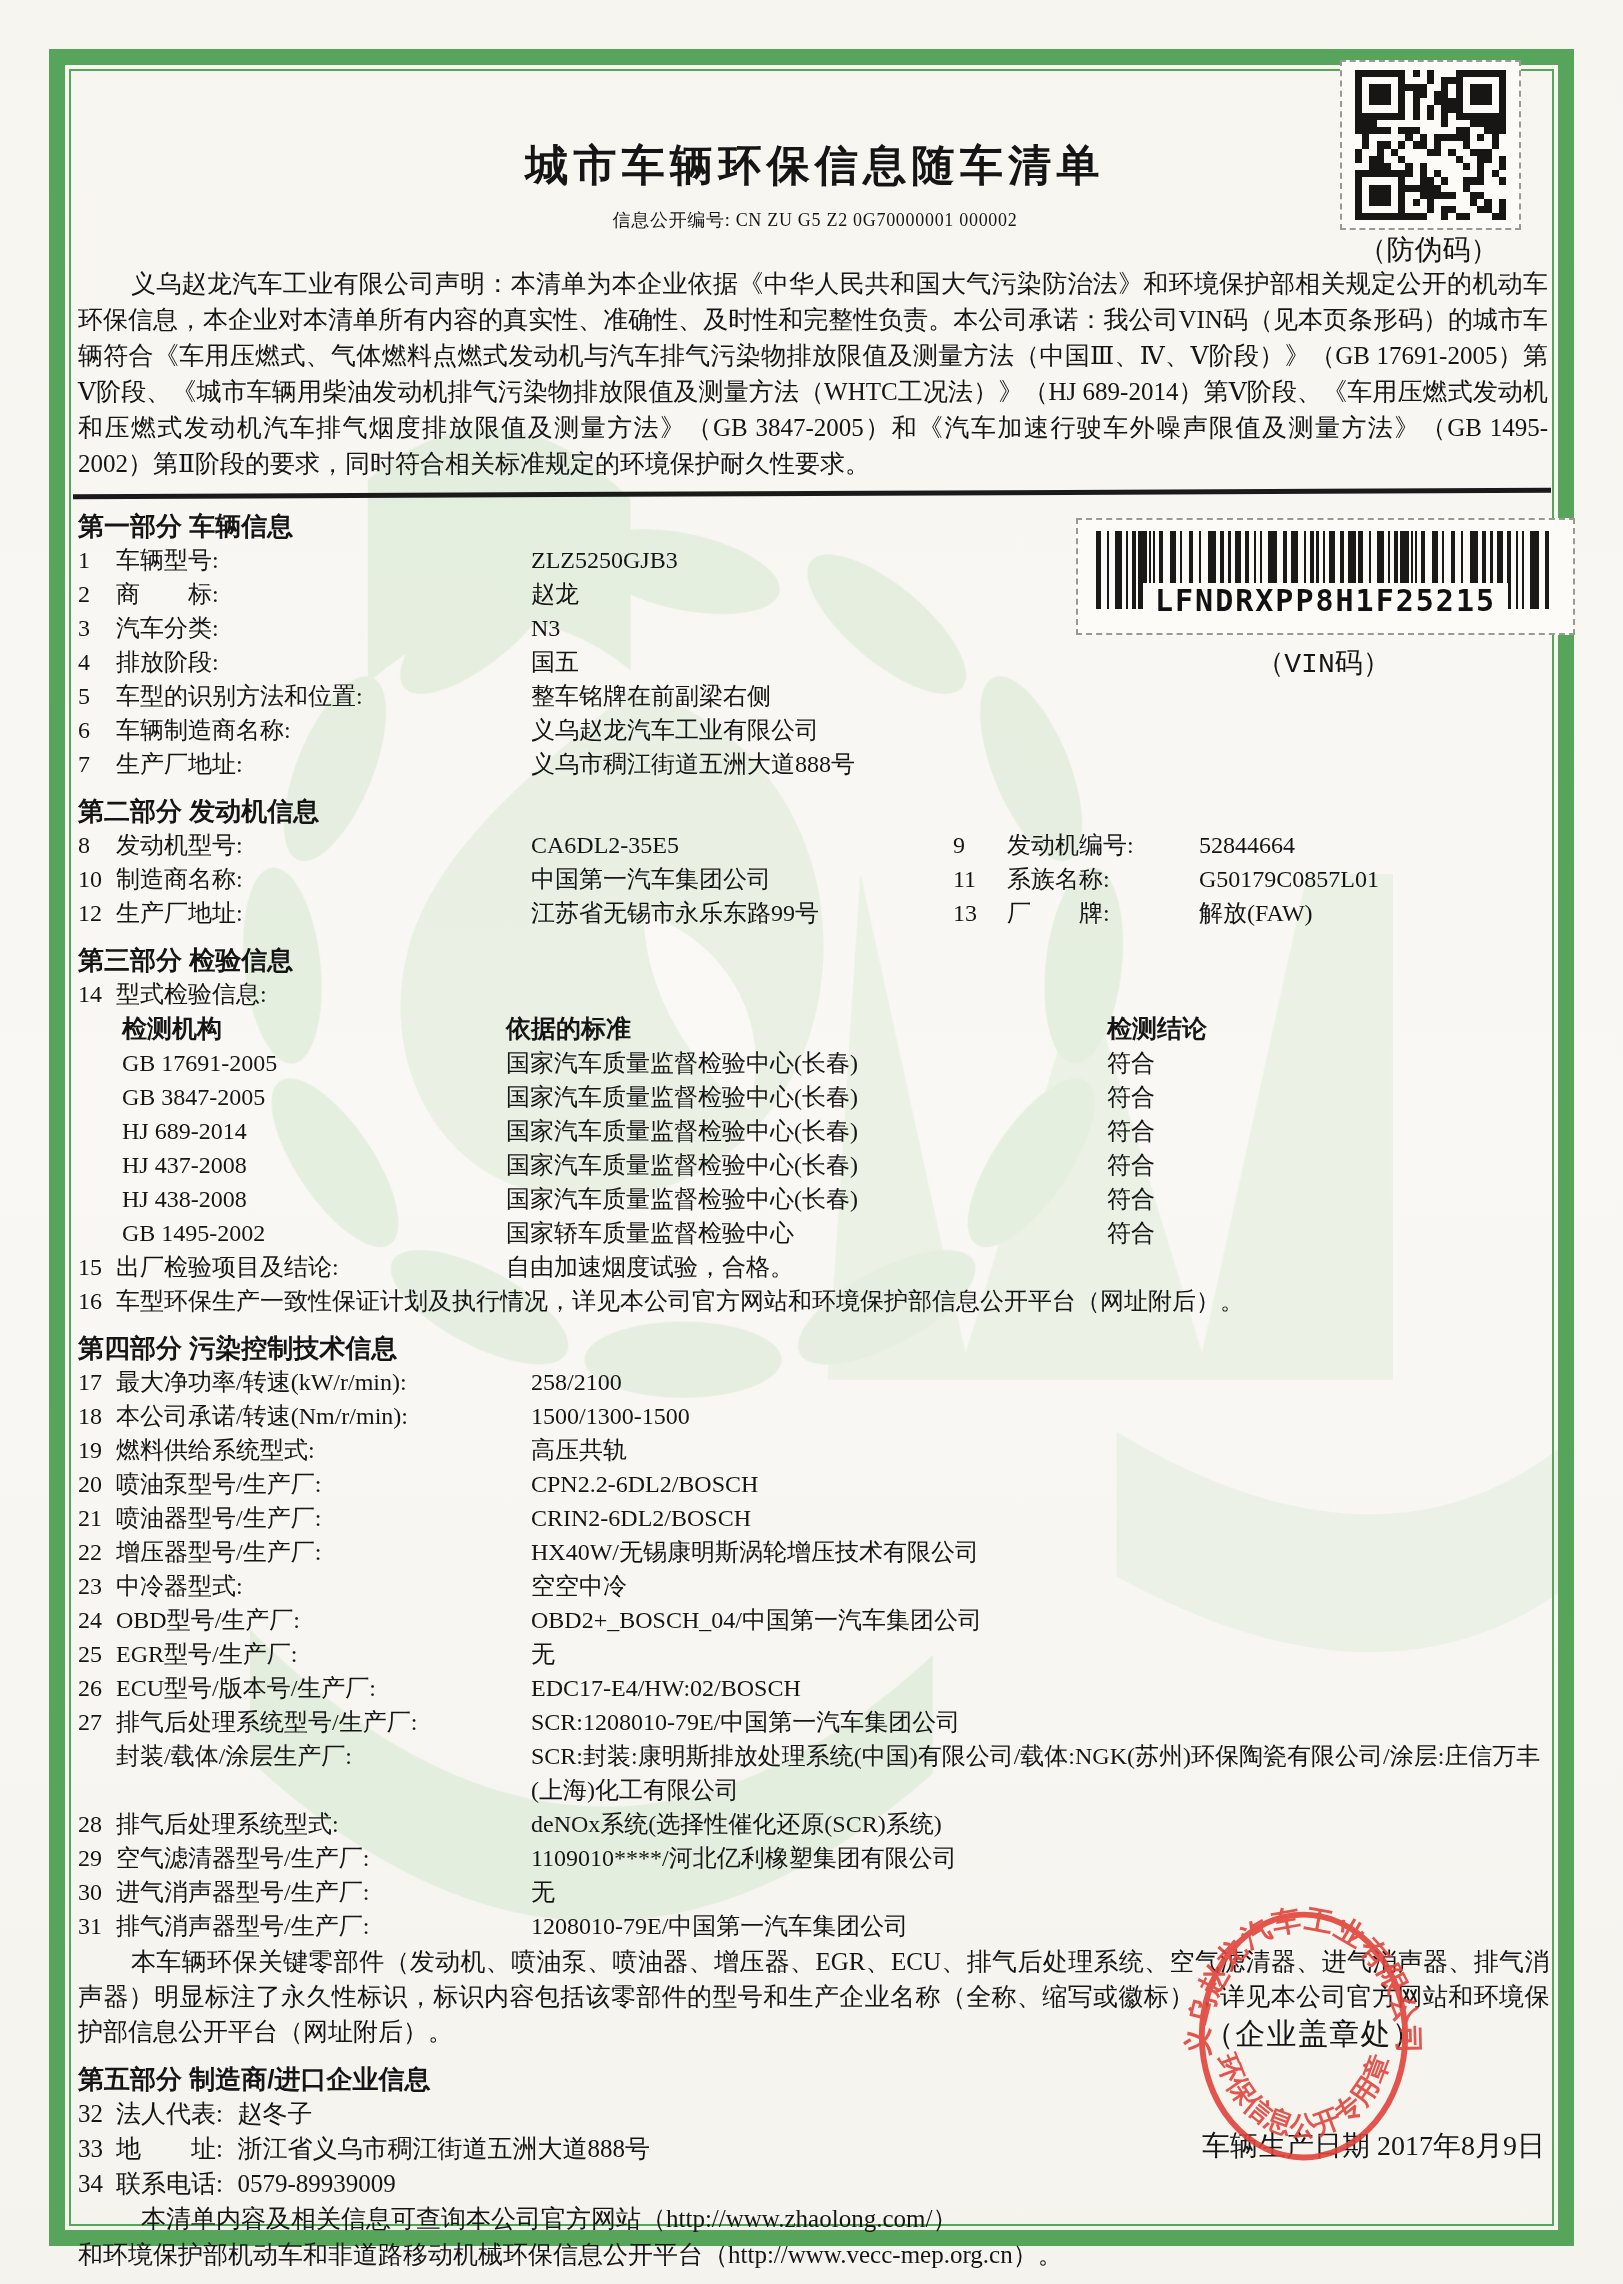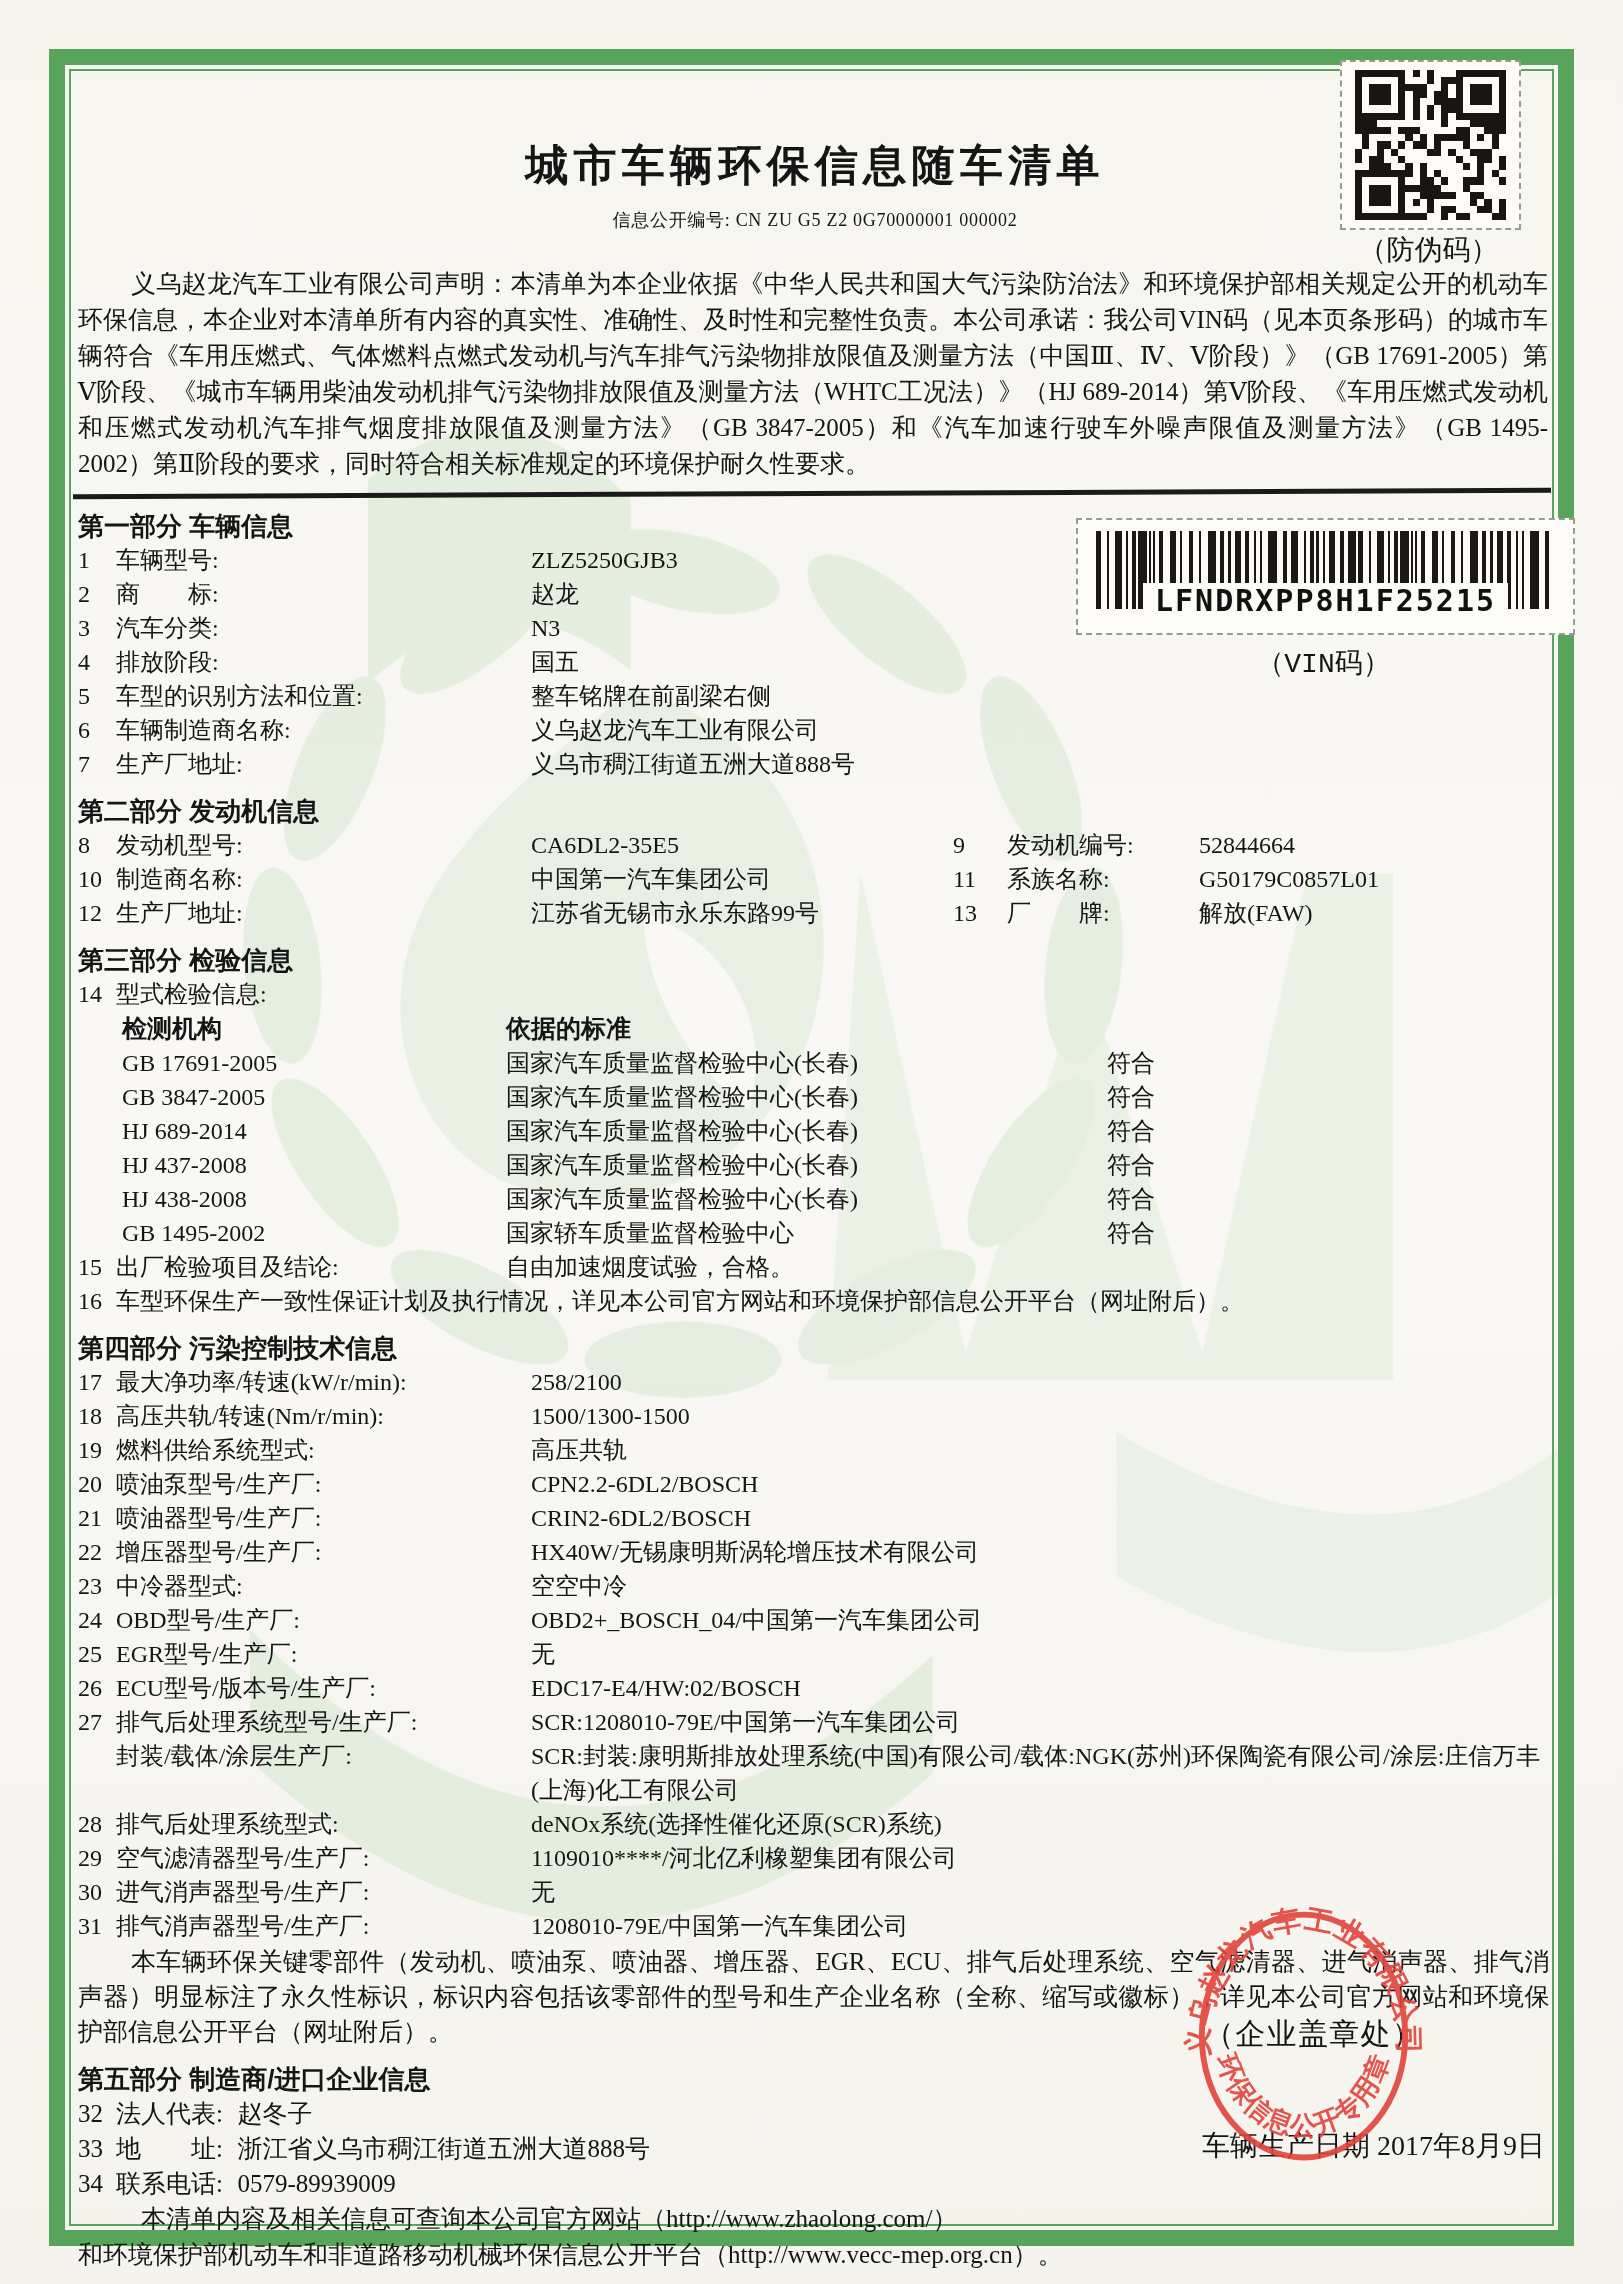--- a/index.html
+++ b/index.html
@@ -618,20 +618,21 @@
 
     <div class="sec tight">第三部分 检验信息</div>
     <div class="row">
         <span>14</span>
         <span>型式检验信息:</span>
         <span></span>
       </div>
     <div class="p3h">
       <span>检测机构</span>
       <span>依据的标准</span>
+      <span>检测结论</span>
     </div>
     <div class="p3row">
         <span>GB 17691-2005</span>
         <span>国家汽车质量监督检验中心(长春)</span>
         <span>符合</span>
       </div>
     <div class="p3row">
         <span>GB 3847-2005</span>
         <span>国家汽车质量监督检验中心(长春)</span>
         <span>符合</span>
@@ -667,21 +668,21 @@
       </div>
 
     <div class="sec tight">第四部分 污染控制技术信息</div>
     <div class="row">
         <span>17</span>
         <span>最大净功率/转速(kW/r/min):</span>
         <span class="val">258/2100</span>
       </div>
     <div class="row">
         <span>18</span>
-        <span>高压共轨/转速(Nm/r/min):</span>
+        <span>本公司承诺/转速(Nm/r/min):</span>
         <span class="val">1500/1300-1500</span>
       </div>
     <div class="row">
         <span>19</span>
         <span>燃料供给系统型式:</span>
         <span class="val">高压共轨</span>
       </div>
     <div class="row">
         <span>20</span>
         <span>喷油泵型号/生产厂:</span>

